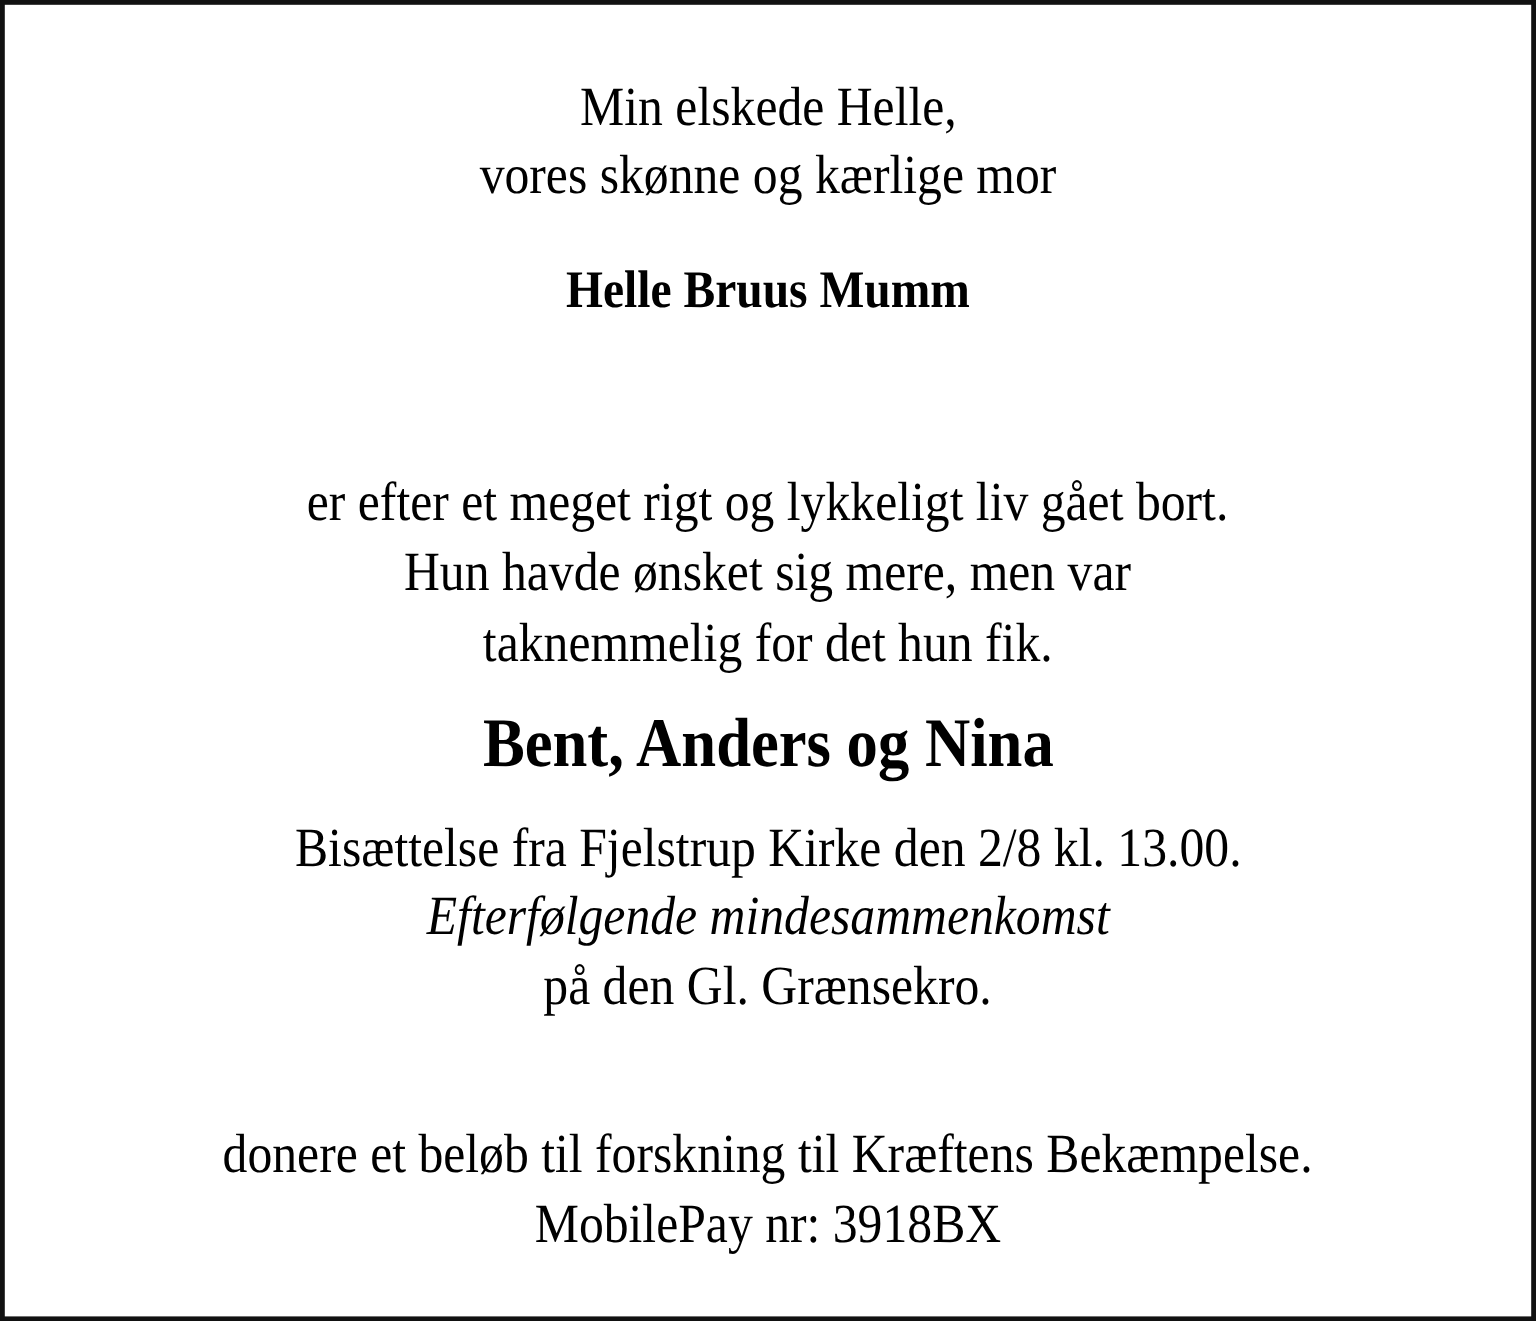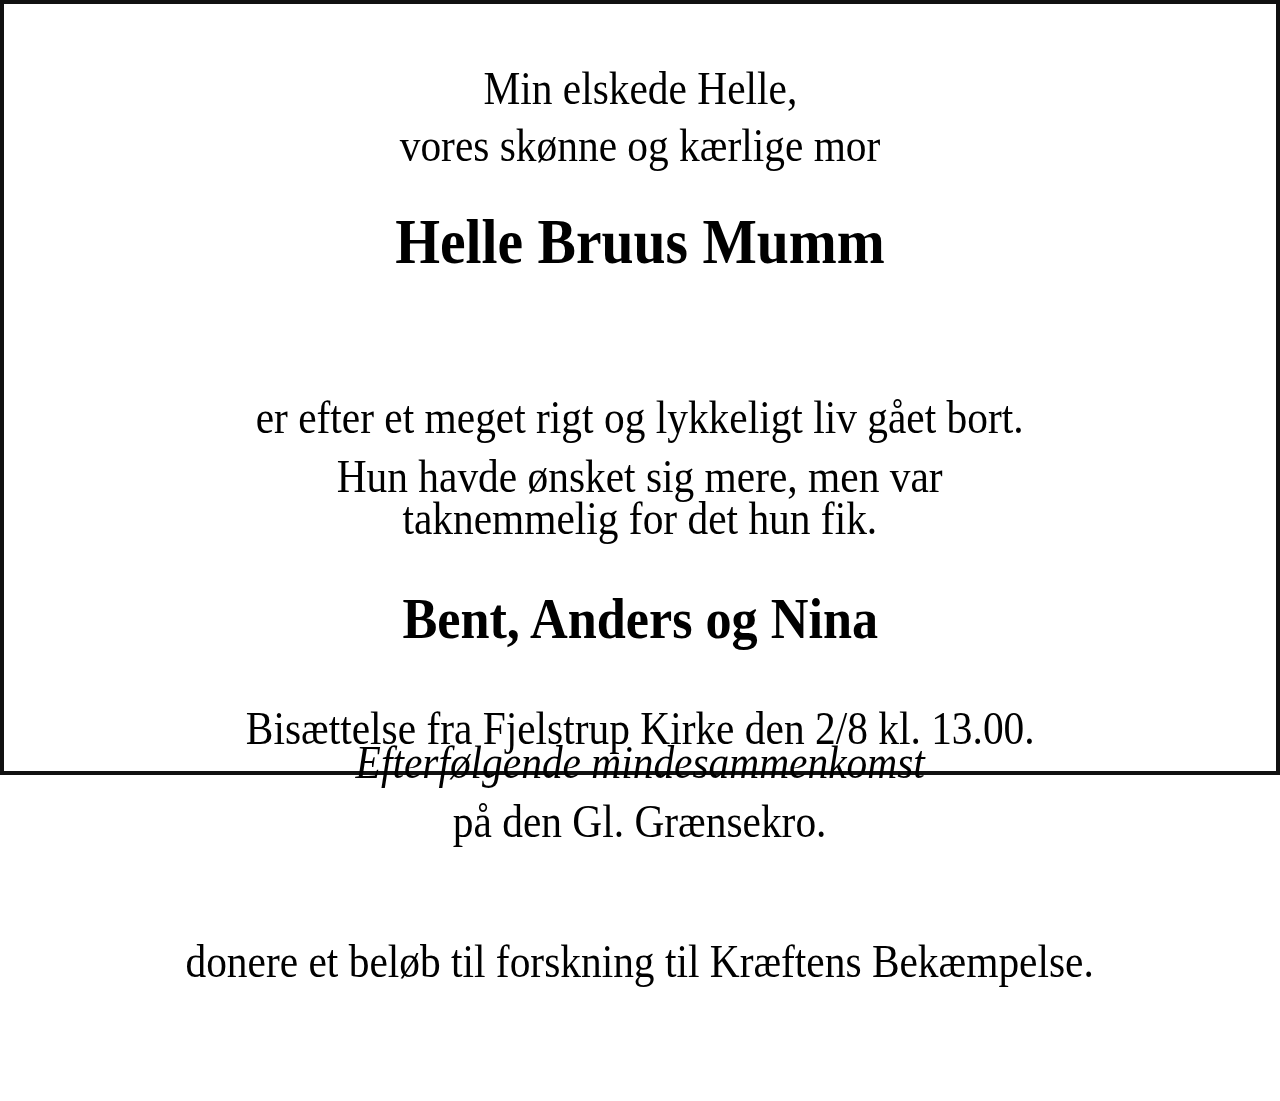--- a/index.html
+++ b/index.html
@@ -9,21 +9,21 @@
     }
     body {
       width: 1280px;
       height: 1101px;
       overflow: hidden;
     }
     .frame {
       position: relative;
       box-sizing: border-box;
       width: 1280px;
-      height: 775px;
+      height: 1101px;
       border: 4px solid #111111;
       background: #ffffff;
       color: #000000;
       font-family: "Liberation Serif", "DejaVu Serif", serif;
     }
     .line {
       position: absolute;
       left: 0;
       right: 0;
       text-align: center;
@@ -32,21 +32,21 @@
     .line > span {
       display: inline-block;
       transform: scaleX(0.9);
       transform-origin: center;
     }
     .regular {
       font-size: 46px;
       line-height: 58px;
     }
     .title {
-      font-size: 64px;
+      font-size: 44px;
       line-height: 80px;
       font-weight: bold;
       font-family: Liberation Serif, serif;
     }
     .family {
       font-size: 58px;
       line-height: 58px;
       font-weight: bold;
     }
     .dates span.gap {
@@ -74,35 +74,38 @@
     <span>Helle Bruus Mumm</span>
   </div>
 
 
   <div class="line regular" style="top:385px;">
     <span>er efter et meget rigt og lykkeligt liv gået bort.</span>
   </div>
   <div class="line regular" style="top:444px;">
     <span>Hun havde ønsket sig mere, men var</span>
   </div>
-  <div class="line regular" style="top:486px;">
+  <div class="line regular" style="top:503px;">
     <span>taknemmelig for det hun fik.</span>
   </div>
 
   <div class="line family" style="top:586px;">
     <span>Bent, Anders og Nina</span>
   </div>
 
-  <div class="line regular" style="top:696px;">
+  <div class="line regular" style="top:674px;">
     <span>Bisættelse fra Fjelstrup Kirke den 2/8 kl. 13.00.</span>
   </div>
   <div class="line regular" style="top:730px;font-style:italic;">
     <span>Efterfølgende mindesammenkomst</span>
   </div>
   <div class="line regular" style="top:789px;">
     <span>på den Gl. Grænsekro.</span>
   </div>
 
   <div class="line regular" style="top:929px;">
     <span>donere et beløb til forskning til Kræftens Bekæmpelse.</span>
   </div>
+  <div class="line regular" style="top:987px;">
+    <span>MobilePay nr: 3918BX</span>
+  </div>
 
 </div>
 
 </body></html>

